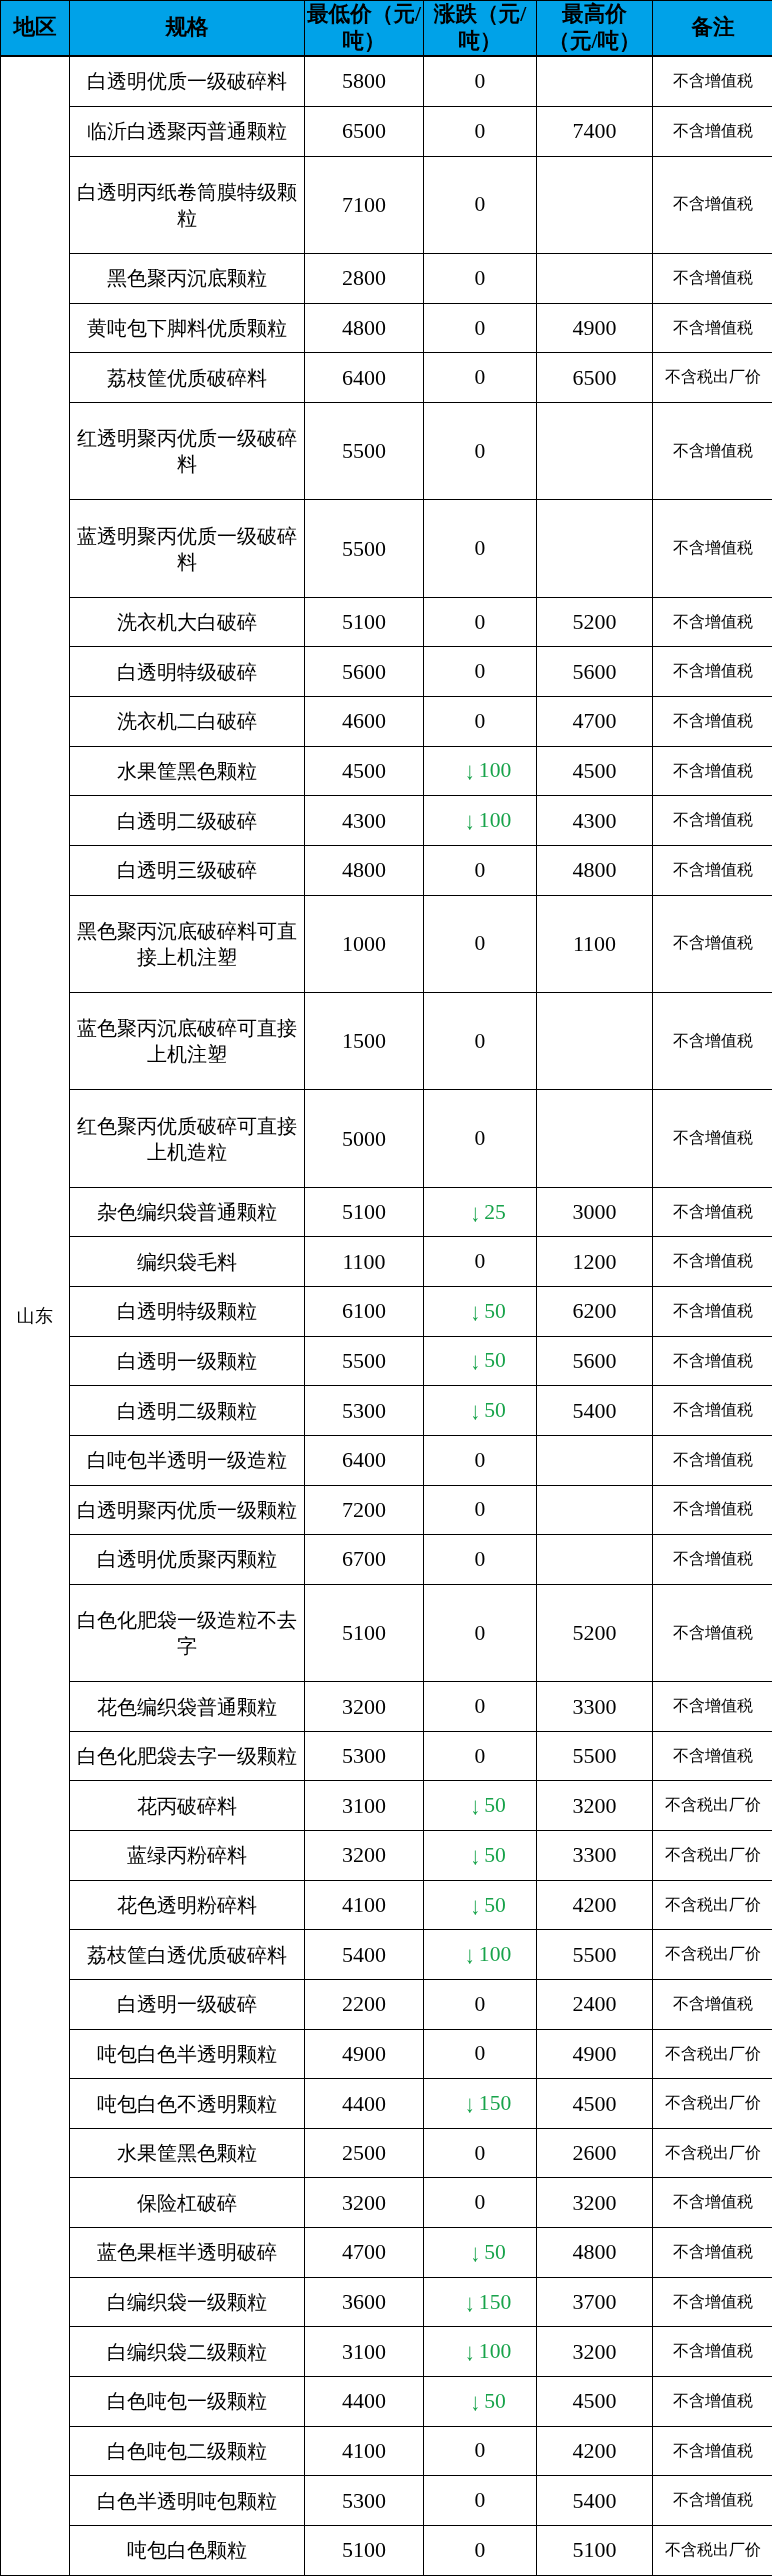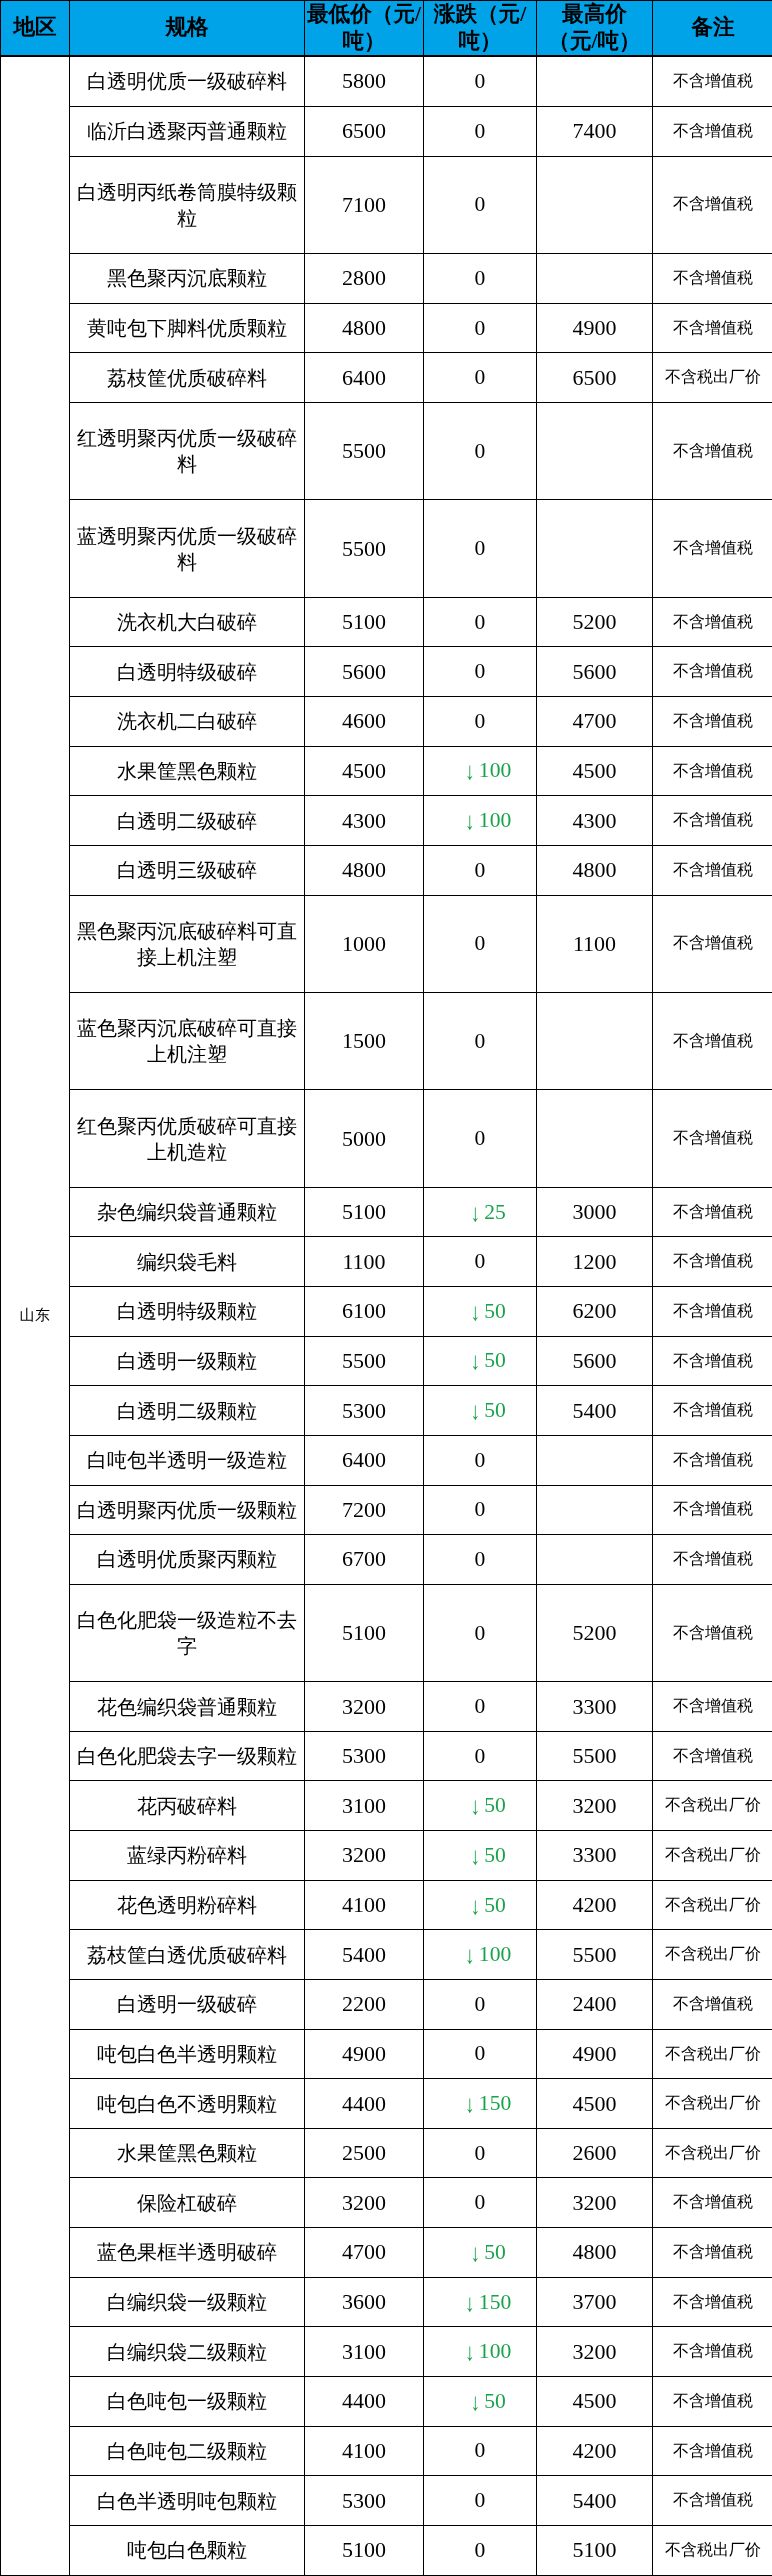--- a/index.html
+++ b/index.html
@@ -30,21 +30,21 @@
   thead th {
     background: var(--header-bg, #00A2E8);
     color: var(--header-text, #000);
     font-size: 21.6px;
     font-weight: 600;
     line-height: 1.25;
     border-bottom: 2.2px solid var(--border-color, #000);
     word-break: break-all;
   }
   td.region-cell {
-    font-size: 15px;
+    font-size: 18px;
     letter-spacing: 0.5px;
   }
   td.spec-cell {
     font-size: 20px;
     line-height: 1.3;
     word-break: break-all;
     margin-top: 20px;
   }
   td.num-cell {
     font-size: 22px;

